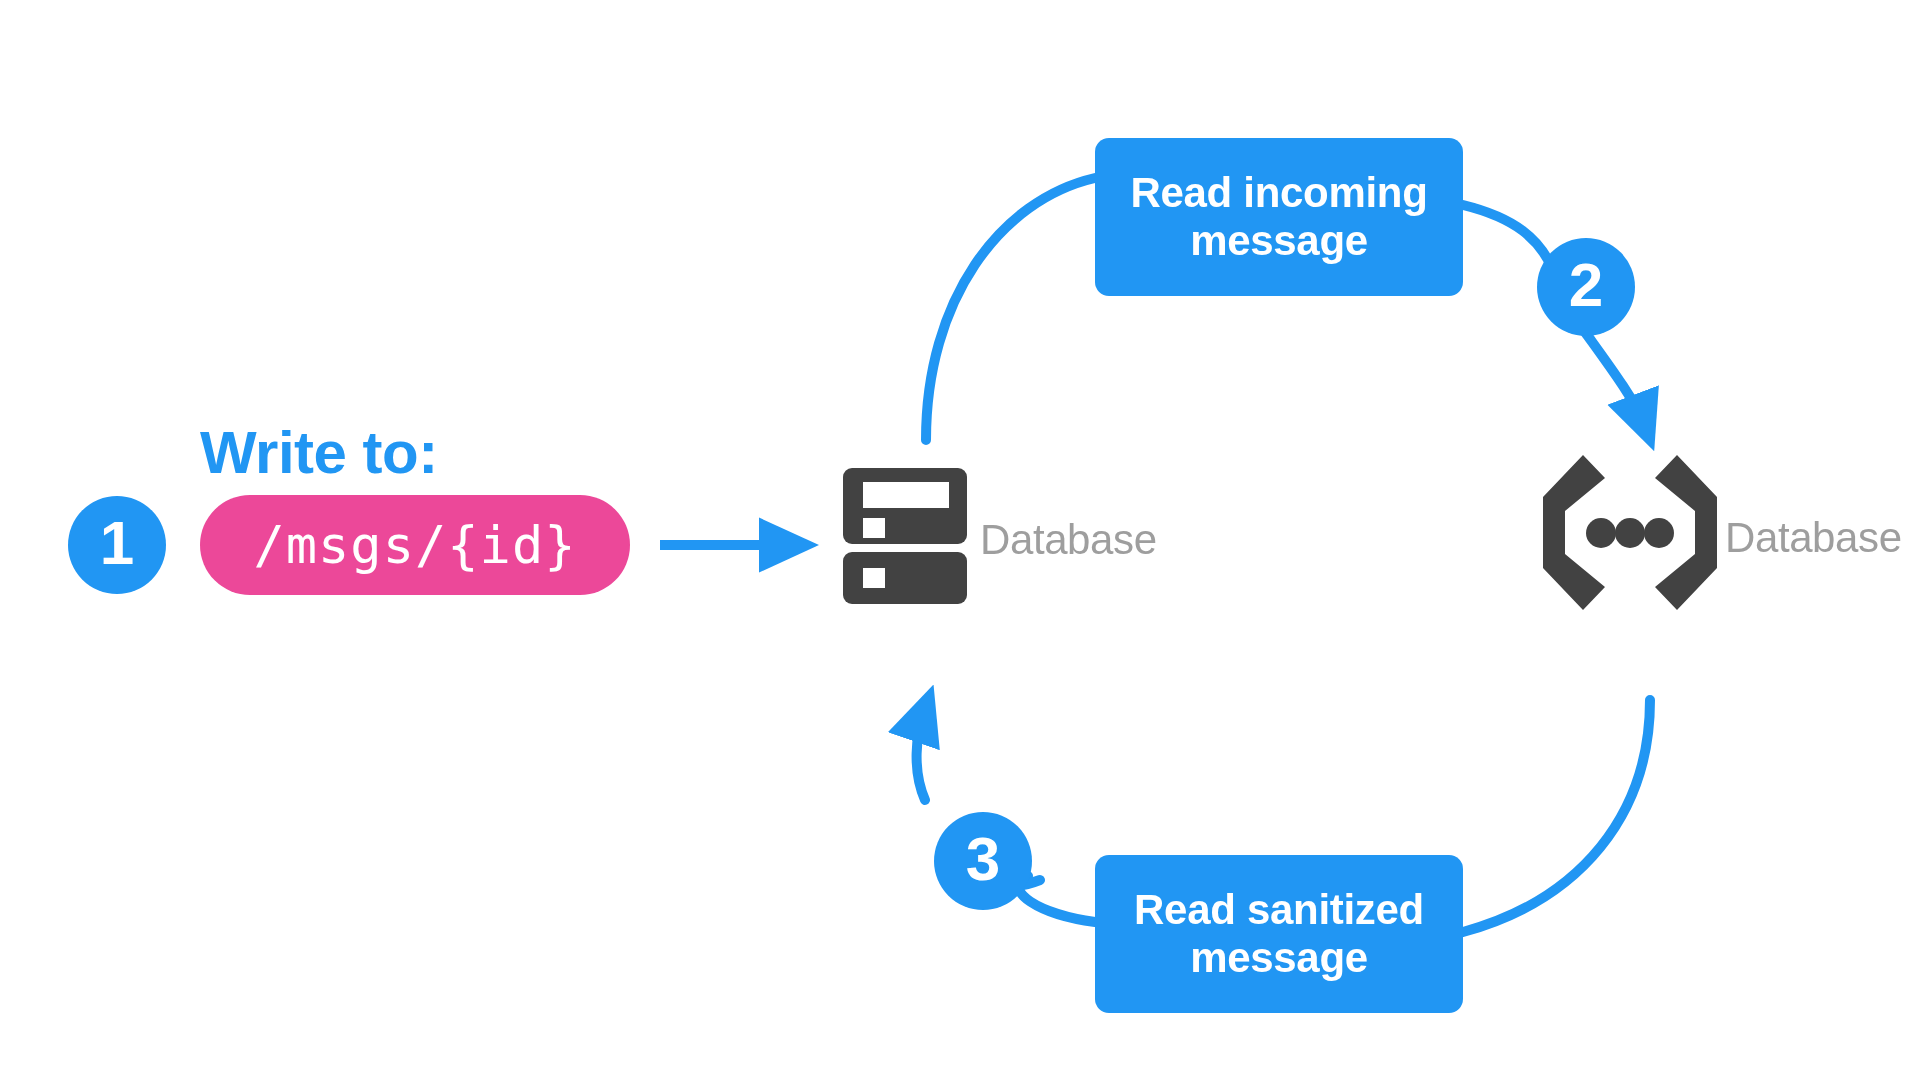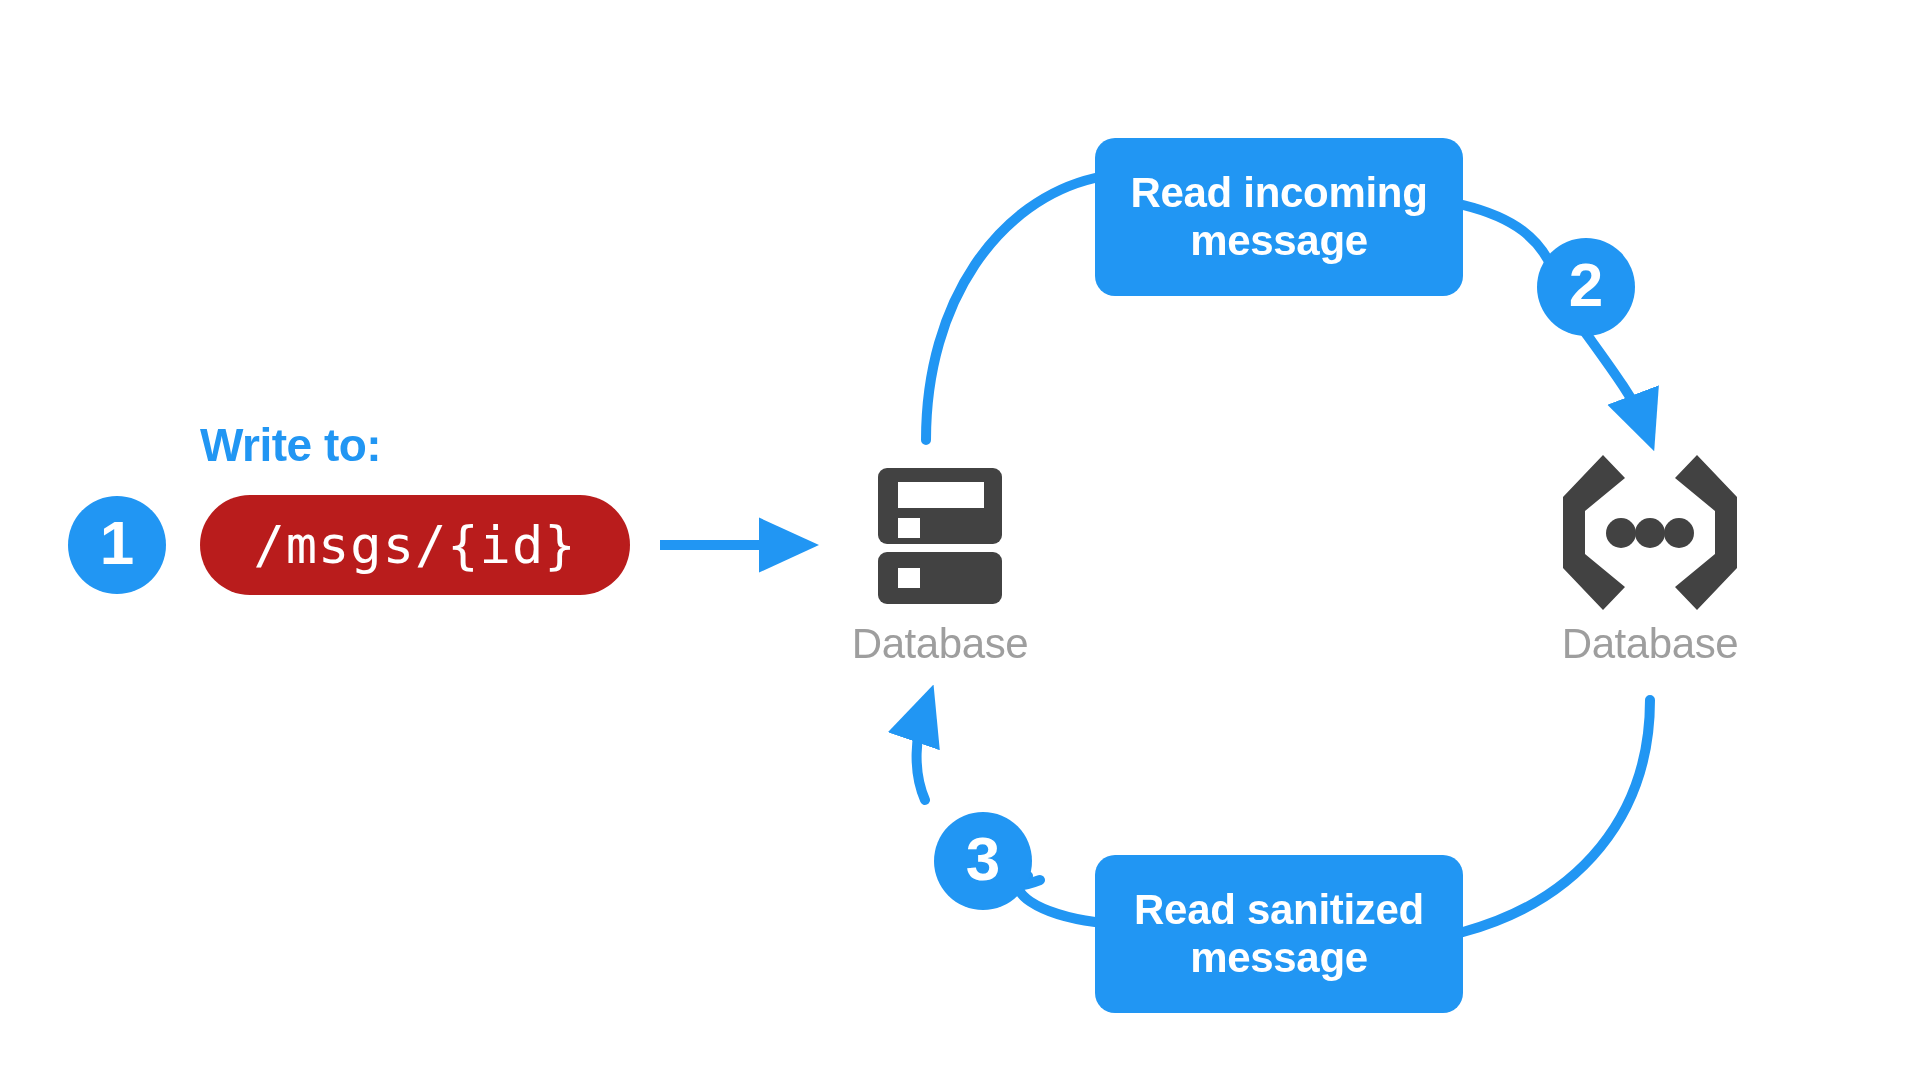--- a/index.html
+++ b/index.html
@@ -32,21 +32,21 @@
 
   
   .action-box {
     position: absolute;
     display: flex;
     align-items: center;
     justify-content: center;
     text-align: center;
     background: #2196f3;
     color: #ffffff;
-    border-radius: 20px;
+    border-radius: 14px;
     font-weight: bold;
     font-size: 42px;
     line-height: 1.14;
     letter-spacing: -0.3px;
     padding: 0 10px;
     box-sizing: border-box;
   }
   #box-read {
     left: 1095px;
     top: 138px;
@@ -84,50 +84,50 @@
   #badge-1 { left: 68px;   top: 496px; }
   #badge-2 { left: 1537px; top: 238px; }
   #badge-3 { left: 934px;  top: 812px; }
 
   
   #write-to-label {
     position: absolute;
     left: 200px;
     top: 418px;
     color: #2196f3;
-    font-size: 46px;
+    font-size: 60px;
     font-weight: bold;
     letter-spacing: -0.5px;
     white-space: nowrap;
   }
 
   
   #path-pill {
     position: absolute;
     left: 200px;
     top: 495px;
     width: 430px;
     height: 100px;
-    background: #b91c1c;
+    background: #ec4899;
     border-radius: 50px;
     display: flex;
     align-items: center;
     justify-content: center;
     color: #ffffff;
     font-family: "DejaVu Sans Mono", "Liberation Mono", monospace;
     font-size: 52px;
     letter-spacing: 1px;
     box-sizing: border-box;
   }
 
   
   .node {
     position: absolute;
     display: flex;
-    flex-direction: column;
+    flex-direction: row;
     align-items: center;
   }
   #node-database { left: 830px;  top: 460px; width: 220px; }
   #node-functions { left: 1535px; top: 455px; width: 230px; }
 
   .node-label {
     margin-top: 10px;
     color: #9e9e9e;
     font-size: 42px;
     letter-spacing: -0.4px;

